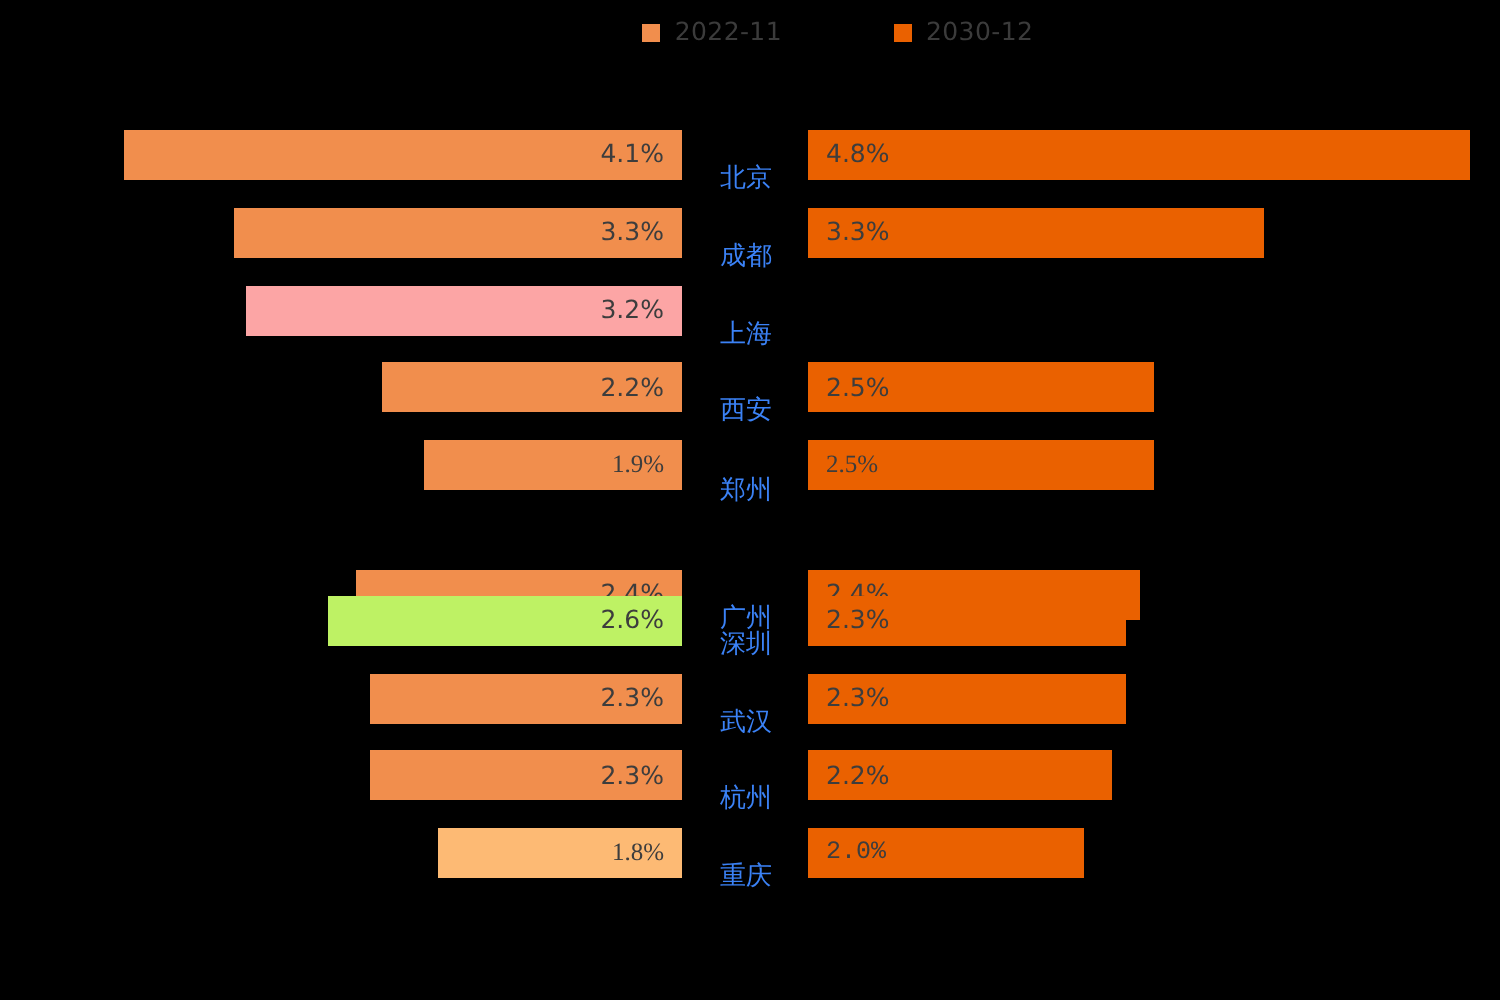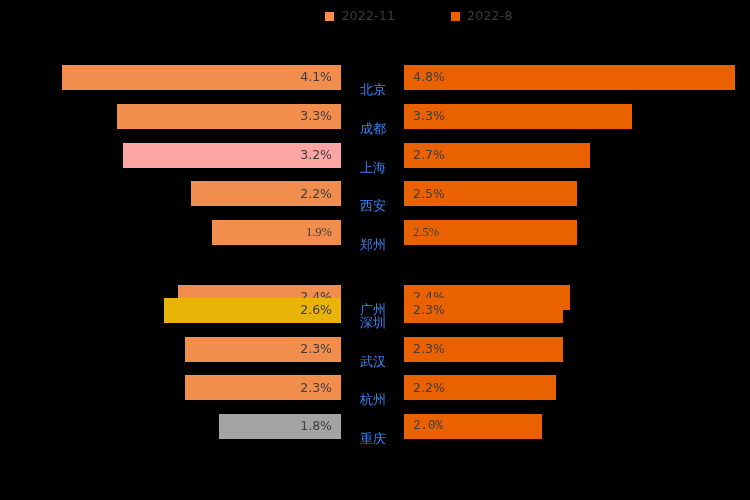--- a/index.html
+++ b/index.html
@@ -142,21 +142,21 @@
 
 <div id="chart-root">
 
   <div class="legend">
     <div class="legend-item">
       <span class="legend-swatch" style="background:#f18e4d"></span>
       <span class="legend-label">2022-11</span>
     </div>
     <div class="legend-item">
       <span class="legend-swatch" style="background:#ea6100"></span>
-      <span class="legend-label">2022-8</span>
+      <span class="legend-label">2030-12</span>
     </div>
   </div>
 
   <div class="plot" id="plot-area">
       <div class="row" style="top: 65px;">
         <div class="bar-left-track">
           <div class="bar-left" style="width: 278.8px; background: rgb(241, 142, 77);">
             <span class="bar-value">4.1%</span>
           </div>
         </div>
@@ -180,25 +180,20 @@
           </div>
         </div>
       </div>
       <div class="row" style="top: 142.6px;">
         <div class="bar-left-track">
           <div class="bar-left" style="width: 217.6px; background: #fca5a5;">
             <span class="bar-value">3.2%</span>
           </div>
         </div>
         <div class="cat-label">上海</div>
-        <div class="bar-right-track">
-          <div class="bar-right" style="width: 186.3px; background: rgb(234, 97, 0);">
-            <span class="bar-value">2.7%</span>
-          </div>
-        </div>
       </div>
       <div class="row" style="top: 181.4px;">
         <div class="bar-left-track">
           <div class="bar-left" style="width: 149.6px; background: rgb(241, 142, 77);">
             <span class="bar-value">2.2%</span>
           </div>
         </div>
         <div class="cat-label">西安</div>
         <div class="bar-right-track">
           <div class="bar-right" style="width: 172.5px; background: rgb(234, 97, 0);">
@@ -227,21 +222,21 @@
         </div>
         <div class="cat-label">广州</div>
         <div class="bar-right-track">
           <div class="bar-right" style="width: 165.6px; background: rgb(234, 97, 0);">
             <span class="bar-value">2.4%</span>
           </div>
         </div>
       </div>
       <div class="row" style="top: 297.8px;">
         <div class="bar-left-track">
-          <div class="bar-left" style="width: 176.8px; background: #eab308; margin-left: 12px;">
+          <div class="bar-left" style="width: 176.8px; background: #bef264; margin-left: 12px;">
             <span class="bar-value">2.6%</span>
           </div>
         </div>
         <div class="cat-label">深圳</div>
         <div class="bar-right-track">
           <div class="bar-right" style="width: 158.7px; background: rgb(234, 97, 0);">
             <span class="bar-value">2.3%</span>
           </div>
         </div>
       </div>
@@ -266,21 +261,21 @@
         </div>
         <div class="cat-label">杭州</div>
         <div class="bar-right-track">
           <div class="bar-right" style="width: 151.8px; background: rgb(234, 97, 0);">
             <span class="bar-value">2.2%</span>
           </div>
         </div>
       </div>
       <div class="row" style="top: 414.2px;">
         <div class="bar-left-track">
-          <div class="bar-left" style="width: 122.4px; background: #a3a3a3;">
+          <div class="bar-left" style="width: 122.4px; background: #fdba74; font-family: Liberation Serif, serif;">
             <span class="bar-value">1.8%</span>
           </div>
         </div>
         <div class="cat-label">重庆</div>
         <div class="bar-right-track">
           <div class="bar-right" style="width: 138px; background: rgb(234, 97, 0); font-family: Liberation Mono, monospace;">
             <span class="bar-value">2.0%</span>
           </div>
         </div>
       </div>

